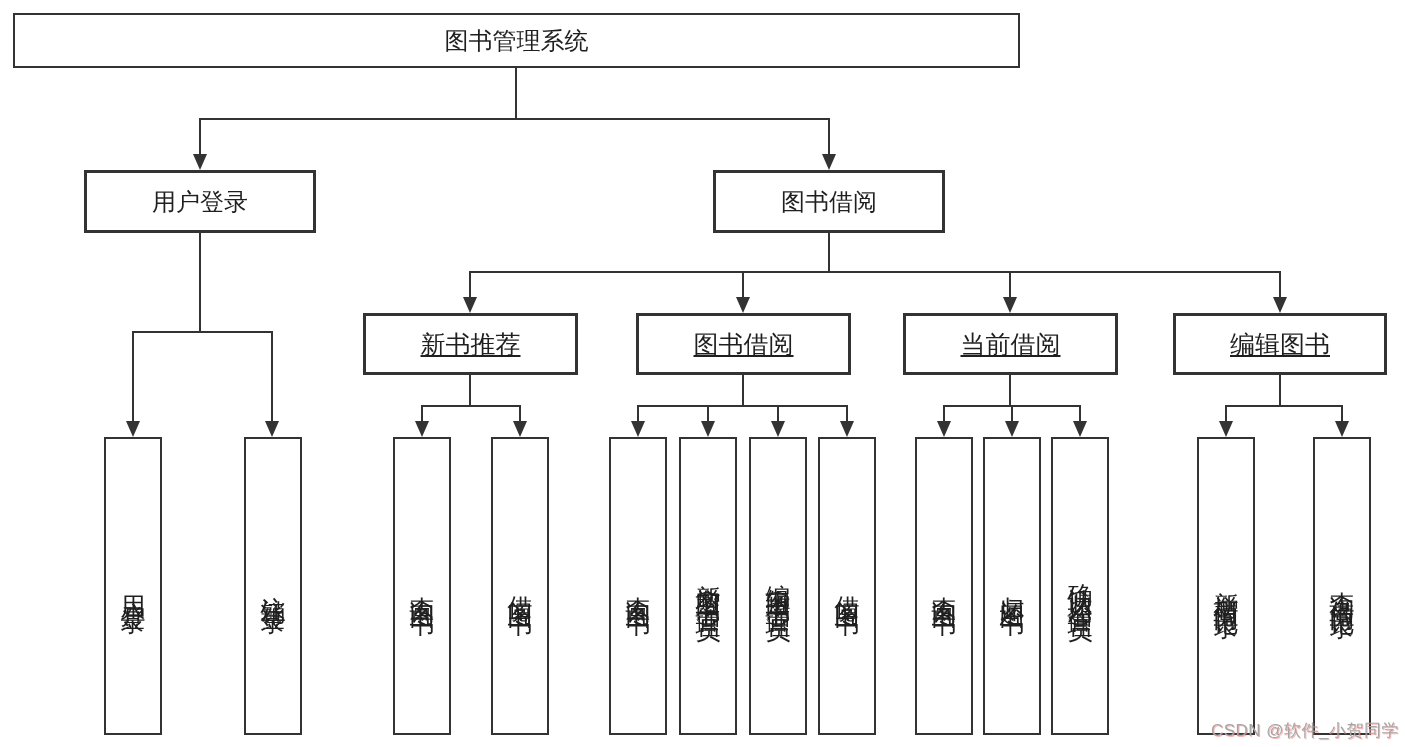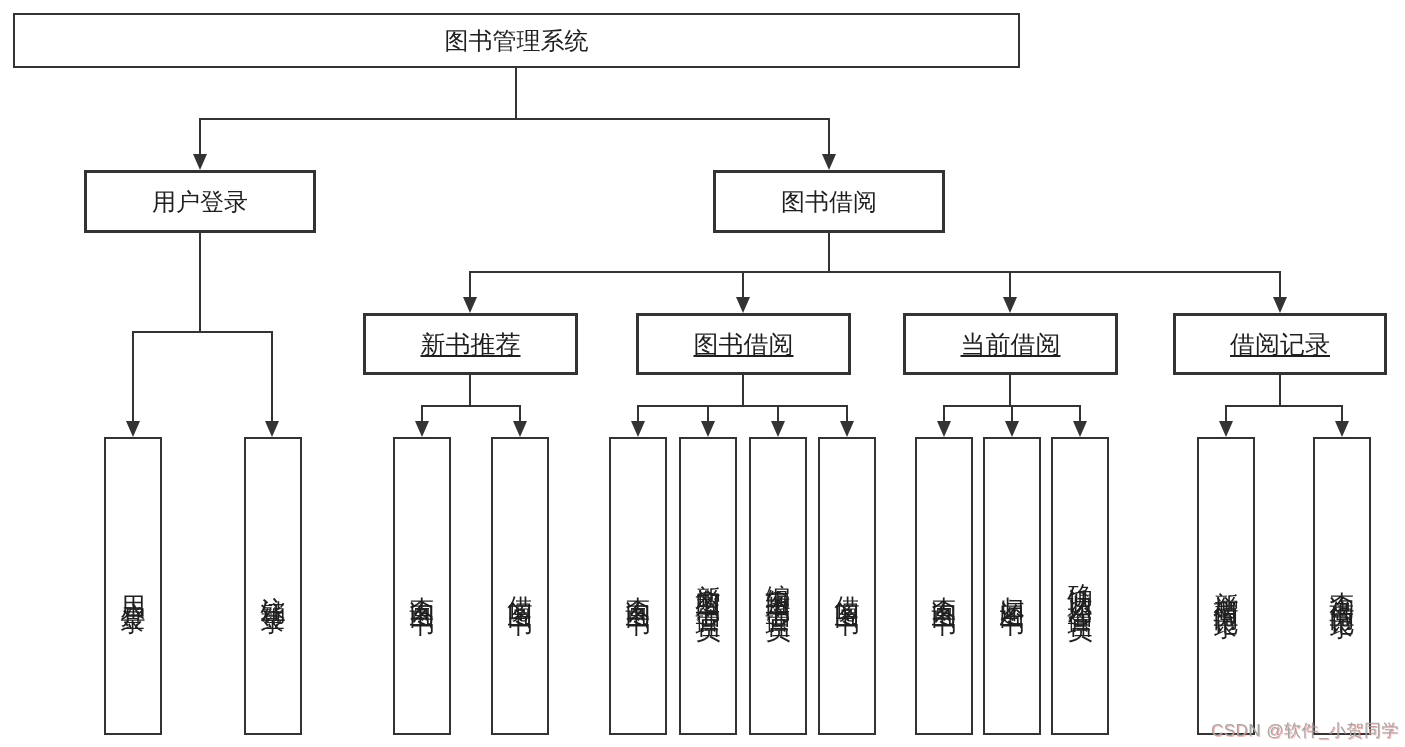--- a/index.html
+++ b/index.html
@@ -86,21 +86,21 @@
   <div class="box l2-box" style="left:363px;top:313px;width:215px;height:62px;">
     <span class="lbl">新书推荐</span>
   </div>
   <div class="box l2-box" style="left:903px;top:313px;width:215px;height:62px;">
     <span class="lbl">当前借阅</span>
   </div>
   <div class="box l2-box" style="left:636px;top:313px;width:215px;height:62px;">
     <span class="lbl">图书借阅</span>
   </div>
   <div class="box l2-box" style="left:1173px;top:313px;width:214px;height:62px;">
-    <span class="lbl">借阅记录</span>
+    <span class="lbl">编辑图书</span>
   </div>
 
   <div class="box leaf-box" style="left:104px;top:437px;width:58px;height:298px;">
     <span class="lbl">用户登录</span>
   </div>
   <div class="box leaf-box" style="left:244px;top:437px;width:58px;height:298px;">
     <span class="lbl">注销登录</span>
   </div>
 
   <div class="box leaf-box" style="left:393px;top:437px;width:58px;height:298px;">

